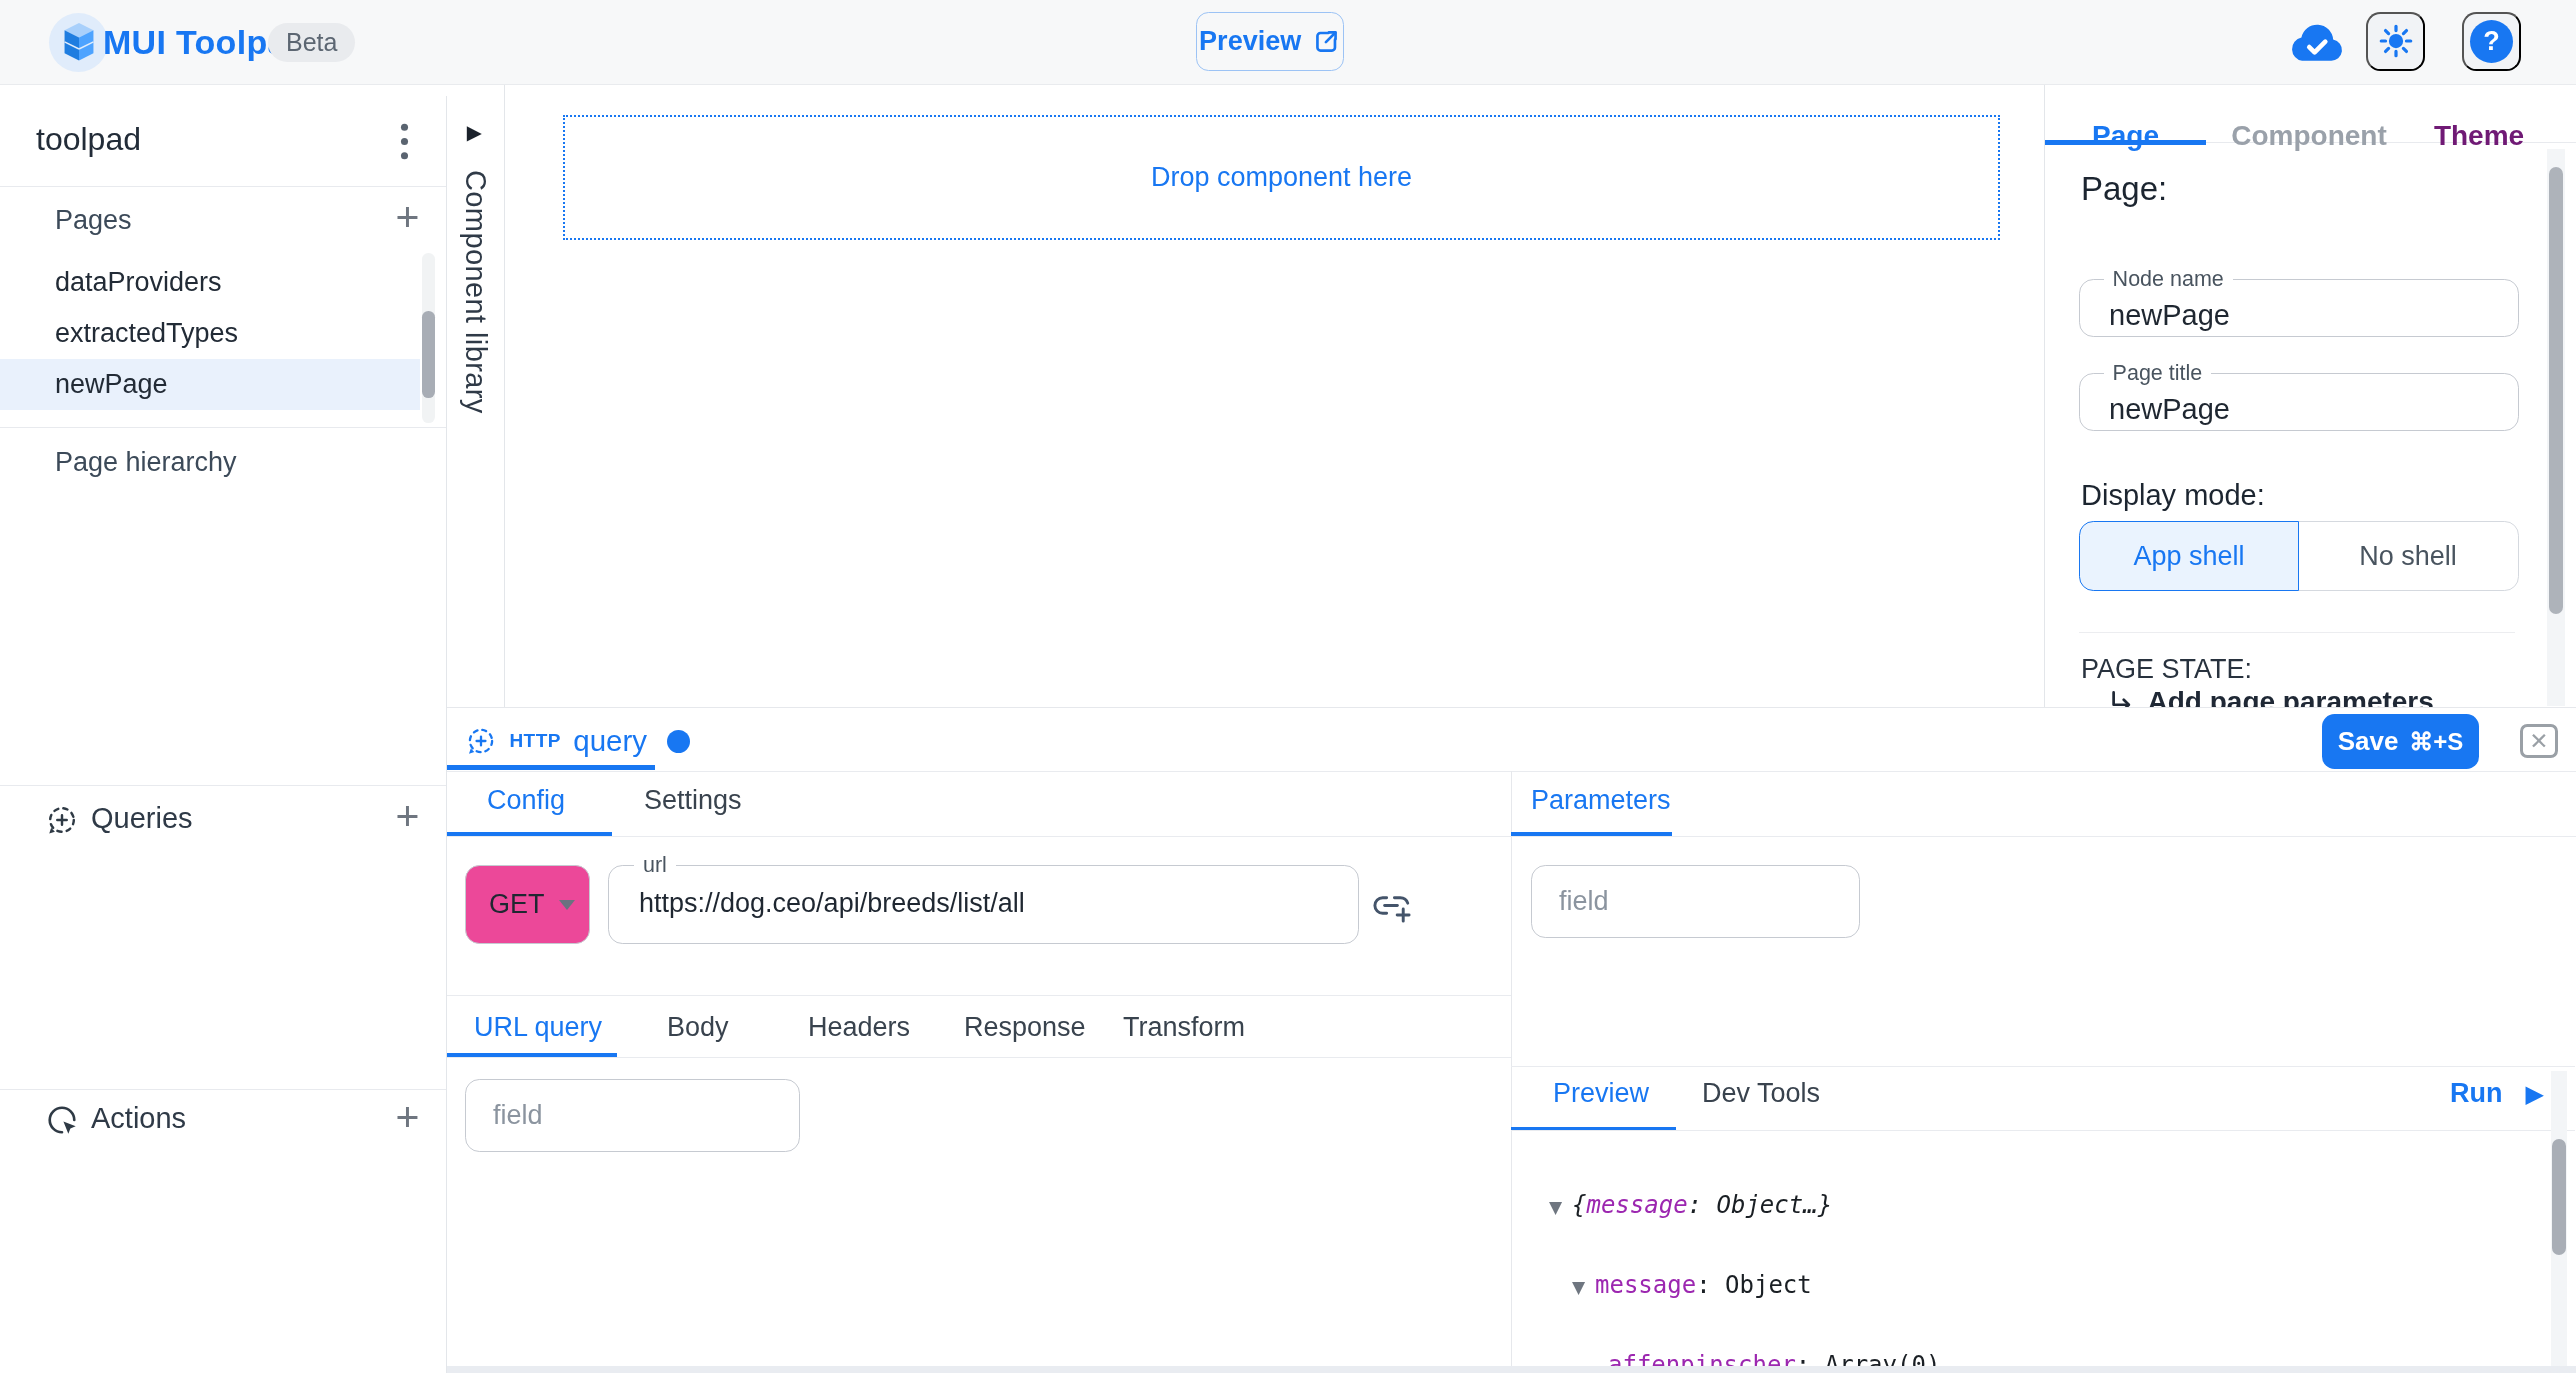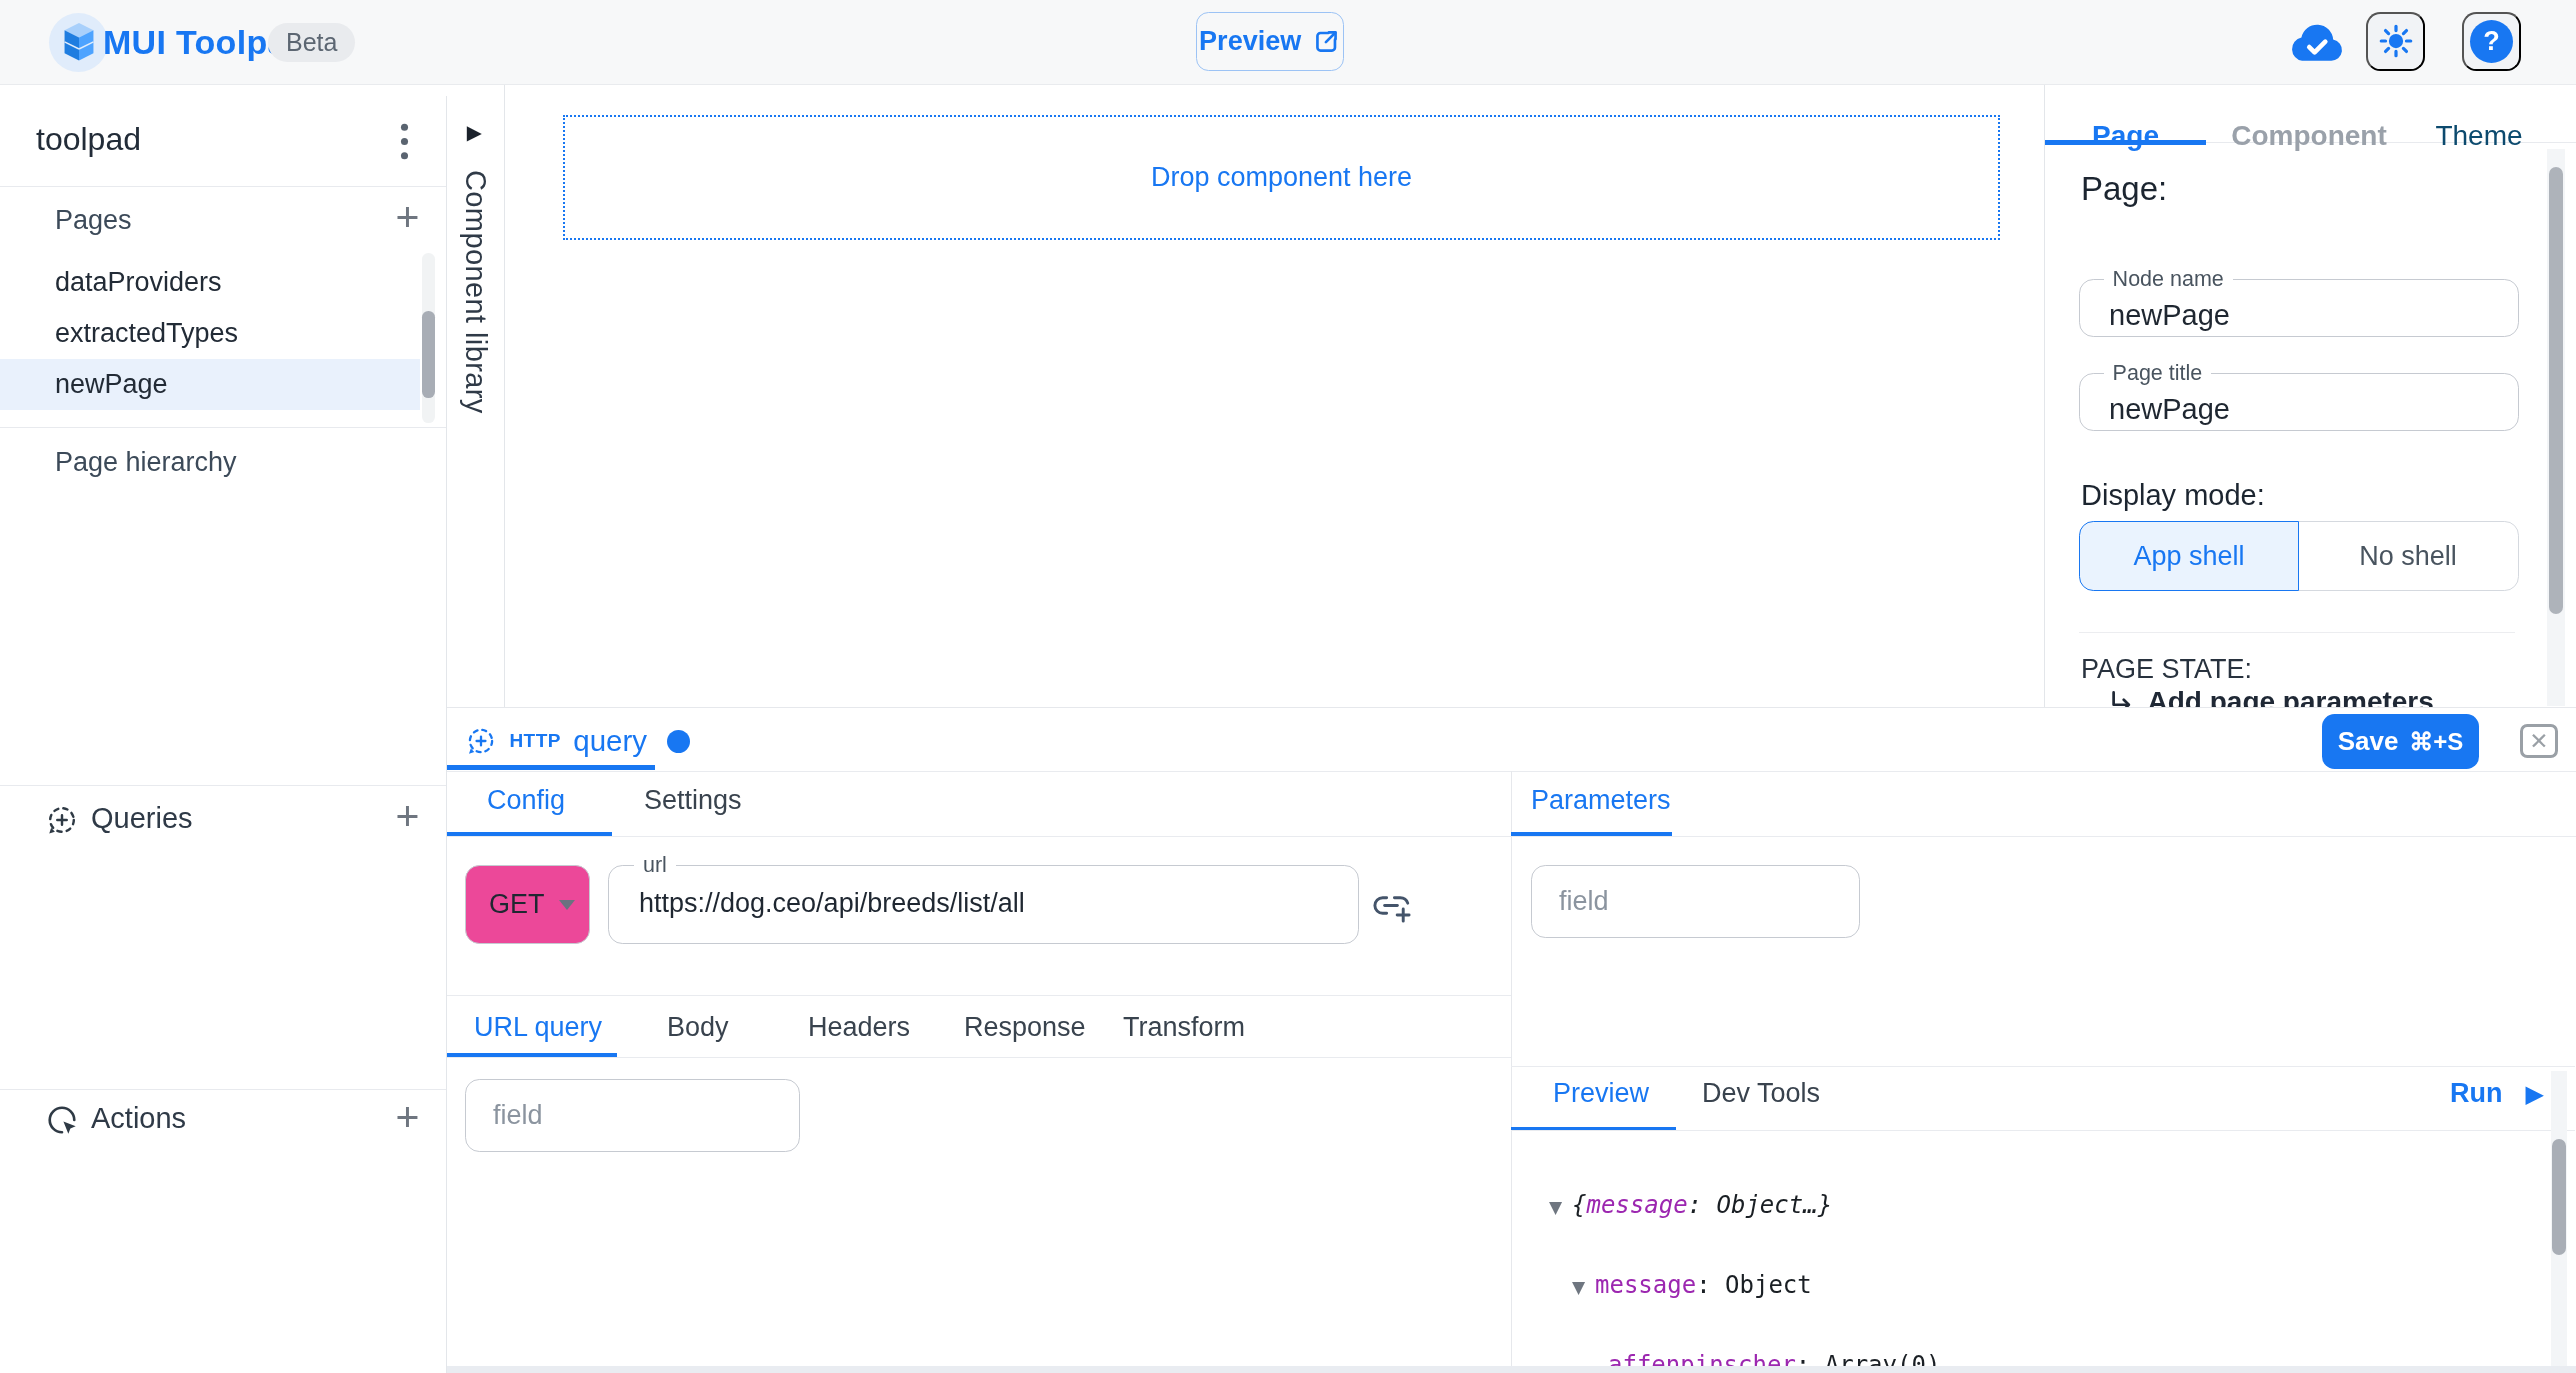--- a/index.html
+++ b/index.html
@@ -41,21 +41,21 @@
   .canvas { position:absolute; left:505px; top:85px; width:1538px; height:622px; background:#fff; }
   .drop-zone { position:absolute; left:58px; top:29.5px; width:1437px; height:125px; border:2.7px dotted var(--accent,#1877F2); display:flex; align-items:center; justify-content:center; }
   .drop-zone span { font-size:27px; font-weight:500; color:var(--accent,#1877F2); }
 
   
   .inspector { position:absolute; left:2044px; top:85px; width:532px; height:622px; background:#fff; border-left:0.9px solid #e3e6ea; overflow:hidden; }
   .insp-tabs { position:absolute; left:0; top:0; width:532px; height:58px; border-bottom:0.9px solid #e8eaee; display:flex; align-items:center; }
   .insp-tab { height:58px; display:flex; align-items:center; justify-content:center; font-size:28px; cursor:pointer;margin-top:44px; }
   .insp-tab.t0 { width:161px; color:var(--accent,#1877F2); font-weight:600; }
   .insp-tab.t1 { width:206px; color:#9aa1aa; font-weight:600; }
-  .insp-tab.t2 { width:134px; color:#0c4a6e; font-weight:400; }
+  .insp-tab.t2 { width:134px; color:#701a75; font-weight:700; }
   .insp-indicator { position:absolute; left:0; top:55px; width:161px; height:4.5px; background:var(--accent,#1877F2); }
   .insp-heading { position:absolute; left:36px; top:85px; font-size:33px; font-weight:500; color:#1c2530; }
   .fld { position:absolute; left:34px; width:440px; height:58px; border:1.8px solid #c6cad1; border-radius:14.3px; background:#fff; }
   .fld input { position:absolute; left:29px; top:0; width:385px; height:70px; border:none; outline:none; font-size:29px; color:#1f2731; font-family:inherit; background:transparent; }
   .fld-label { position:absolute; left:-5.4px; top:-13.4px; margin-left:29px; background:#fff; padding:0 9px; font-size:21.5px; color:#49545f; }
   .disp-label { position:absolute; left:36px; top:394px; font-size:29px; color:#1c2530; }
   .toggle { position:absolute; top:436px; height:70px; display:flex; align-items:center; justify-content:center; font-size:27px; cursor:pointer; }
   .toggle.on { left:34px; width:220px; border:1.8px solid var(--accent,#1877F2); background:var(--accent-soft-bg,#EAF3FE); color:var(--accent,#1877F2); border-radius:14.3px 0 0 14.3px; z-index:2; }
   .toggle.off { left:252px; width:222px; border:1.8px solid #d5d9df; color:#49545f; border-radius:0 14.3px 14.3px 0; }
   .insp-div { position:absolute; left:34px; top:547px; width:436px; height:0.9px; background:#ecedf0; }

